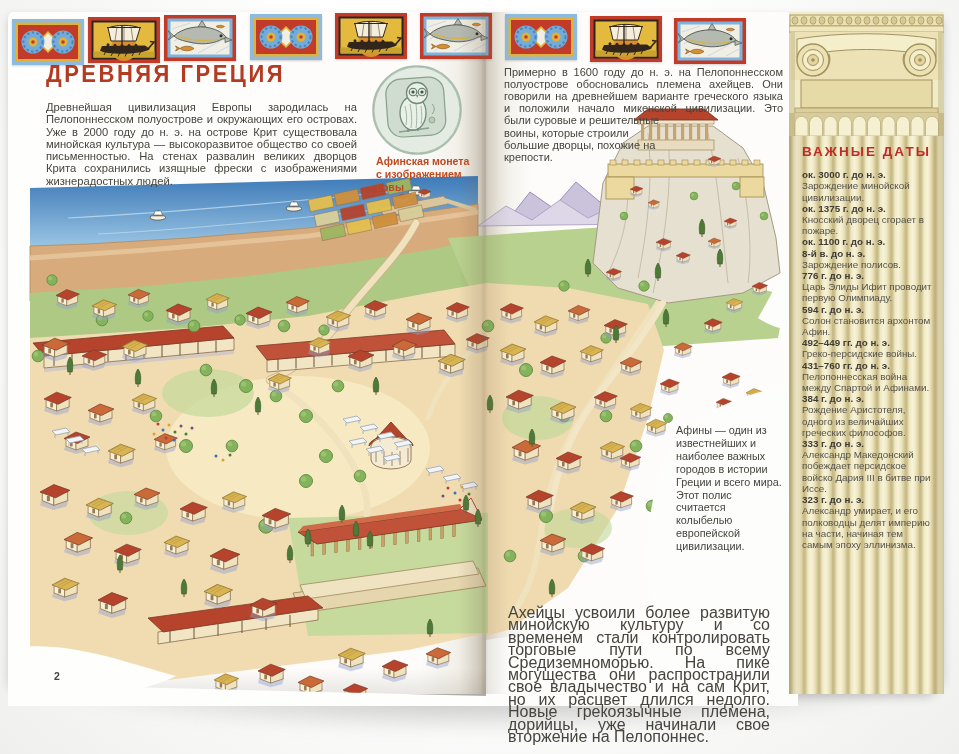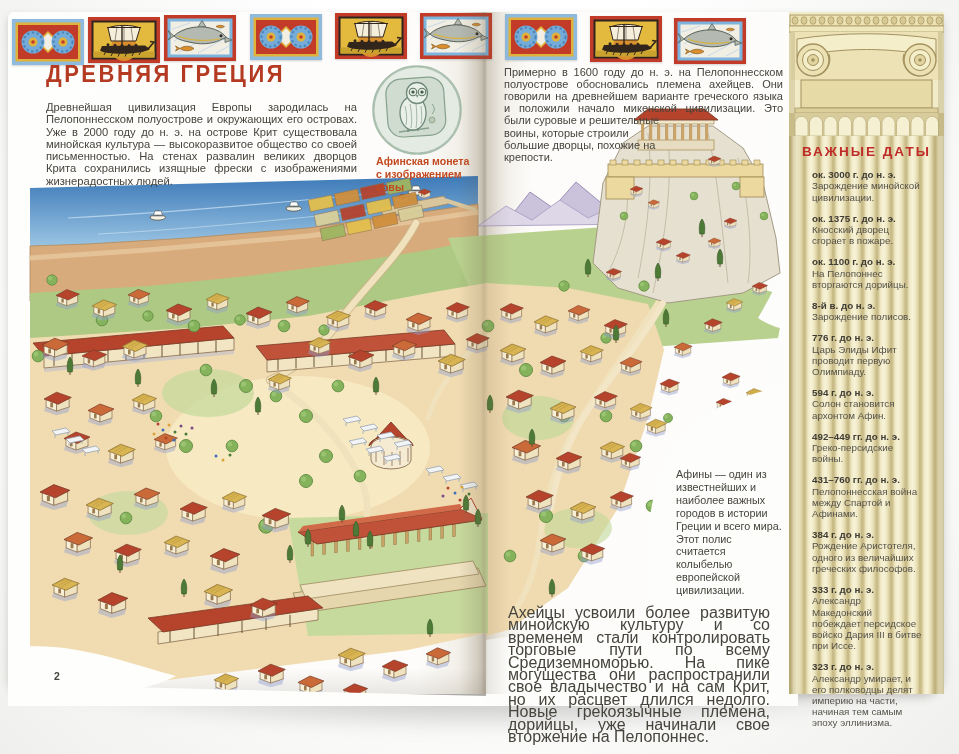--- a/index.html
+++ b/index.html
@@ -39,35 +39,35 @@
   .lp-intro{position:absolute;left:46px;top:101px;width:311px;z-index:4;font-size:11.2px;line-height:12.3px;
     text-align:justify;color:#46443c;}
   .coin{position:absolute;left:369px;top:62px;width:96px;height:96px;z-index:4;}
   .coin-caption{position:absolute;left:376px;top:155px;width:102px;z-index:4;font-size:10.6px;font-weight:bold;
     line-height:13px;color:#c2491f;}
   .page-number{position:absolute;left:54px;top:670px;z-index:4;font-size:10.5px;font-weight:bold;color:#45433c;}
   
   .rp-p1{position:absolute;left:504px;top:66px;width:279px;z-index:4;font-size:11px;line-height:12.1px;
     text-align:justify;color:#46443c;}
   .rp-p2{position:absolute;left:504px;top:127px;width:152px;z-index:4;font-size:11px;line-height:12.1px;color:#46443c;}
-  .rp-note{position:absolute;left:676px;top:424px;width:106px;z-index:4;font-size:10.8px;line-height:12.9px;color:#46443c;margin-top:44px;}
+  .rp-note{position:absolute;left:676px;top:424px;width:106px;z-index:4;font-size:10.8px;line-height:12.9px;color:#46443c;}
   .rp-outro{position:absolute;left:508px;top:607px;width:262px;z-index:4;font-size:16px;line-height:12.4px;
     text-align:justify;color:#46443c;}
   
   .column{position:absolute;left:789px;top:12px;width:155px;height:682px;z-index:3;}
   .capital{position:absolute;left:0;top:0;width:155px;height:124px;}
   .shaft{
     position:absolute;left:0;top:124px;width:155px;bottom:0;
     background:
       linear-gradient(90deg,rgba(140,124,66,.30) 0%,rgba(140,124,66,0) 9%,rgba(140,124,66,0) 90%,rgba(140,124,66,.34) 100%),
       repeating-linear-gradient(90deg,#c9bc88 0px,#c9bc88 1.6px,#efe8c4 4.5px,#f8f3d8 7.5px,#efe8c4 10.5px,#d6ca99 13.8px,#c9bc88 14.5px);
   }
   .timeline{position:absolute;left:13px;top:134px;width:130px;z-index:4;font-size:9.8px;line-height:11.2px;color:#55524a;}
   .tl-title{font-size:13.5px;font-weight:bold;letter-spacing:2px;color:#bf2b28;margin:0 0 12px 0;}
-  .tl-entry{margin:10px;}
+  .tl-entry{margin:0;}
   .tl-date{display:block;font-weight:bold;color:#403d35;}
   .tl-event{display:block;}
   
   .illustration{position:absolute;left:8px;top:88px;width:790px;height:618px;z-index:2;}
 </style>
 </head>
 <body>
 
 <svg width="0" height="0" style="position:absolute" aria-hidden="true">
 <defs>
@@ -714,21 +714,20 @@
         <div class="tl-entry">
           <span class="tl-date">ок. 3000 г. до н. э.</span>
           <span class="tl-event">Зарождение минойской цивилизации.</span>
         </div>
         <div class="tl-entry">
           <span class="tl-date">ок. 1375 г. до н. э.</span>
           <span class="tl-event">Кносский дворец сгорает в пожаре.</span>
         </div>
         <div class="tl-entry">
           <span class="tl-date">ок. 1100 г. до н. э.</span>
-          <span class="tl-event">На Пелопоннес вторгаются дорийцы.</span>
         </div>
         <div class="tl-entry">
           <span class="tl-date">8-й в. до н. э.</span>
           <span class="tl-event">Зарождение полисов.</span>
         </div>
         <div class="tl-entry">
           <span class="tl-date">776 г. до н. э.</span>
           <span class="tl-event">Царь Элиды Ифит проводит первую Олимпиаду.</span>
         </div>
         <div class="tl-entry">

